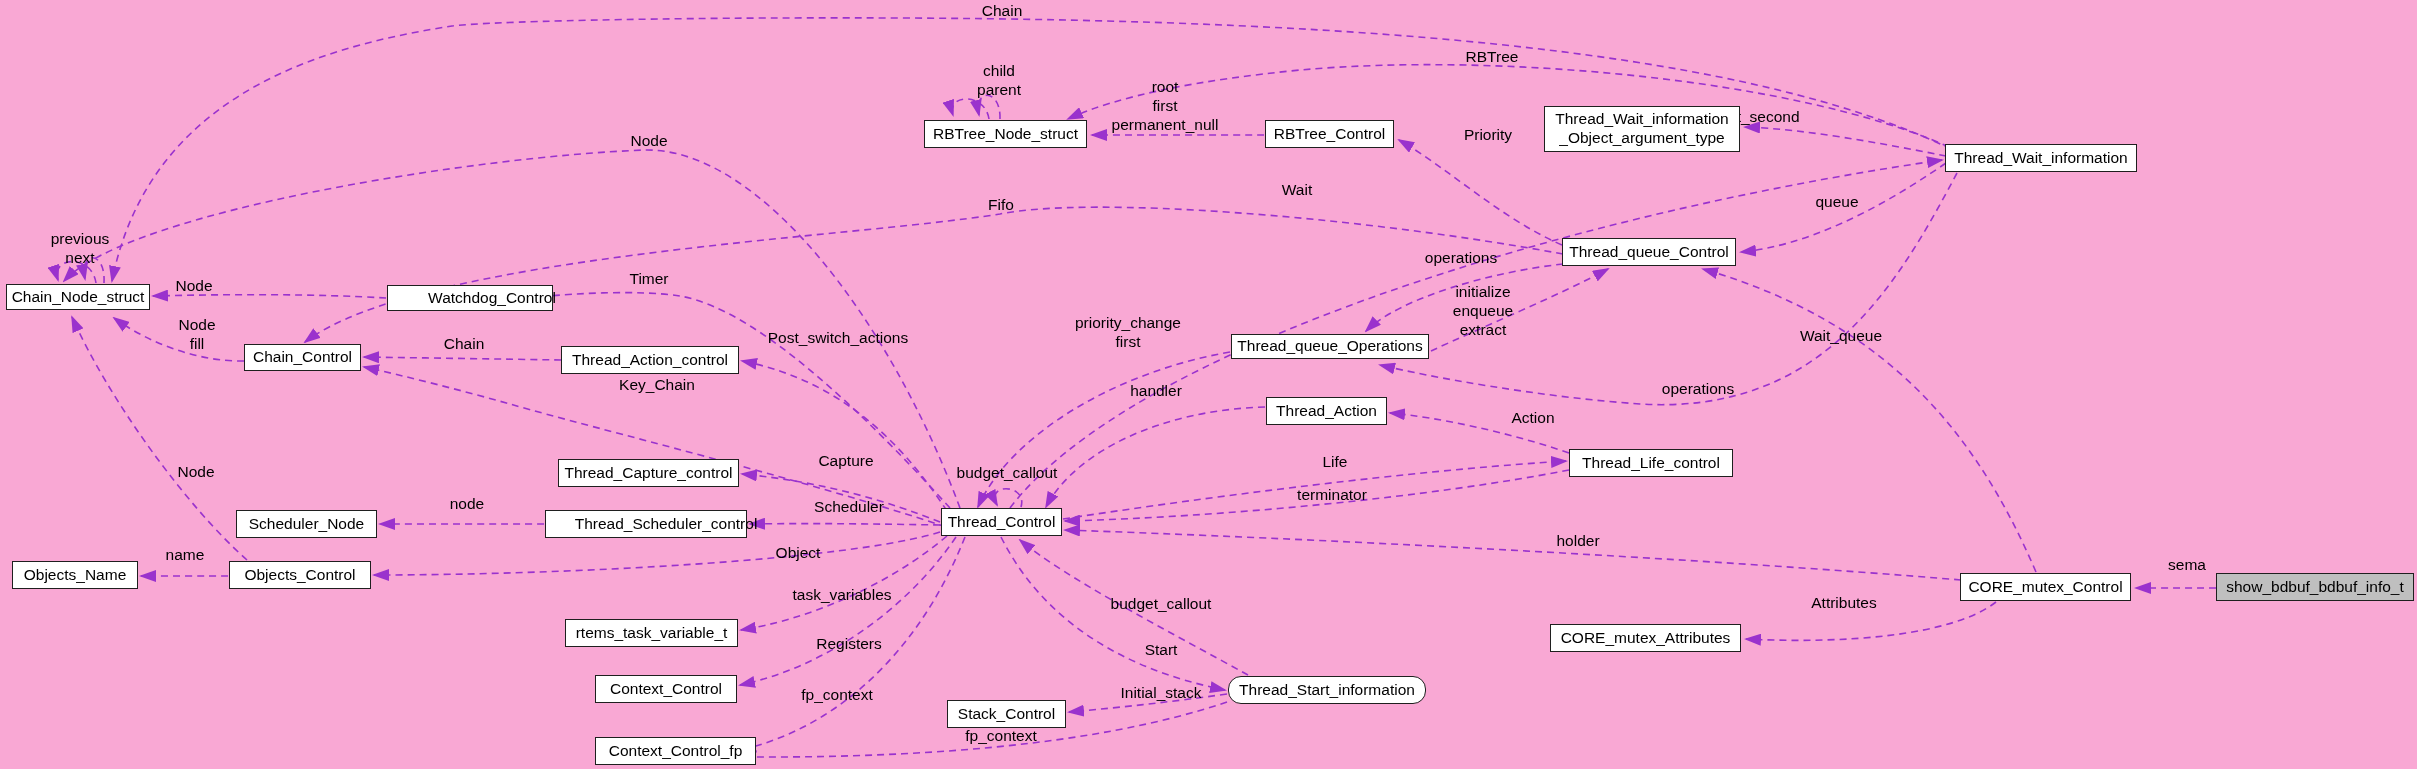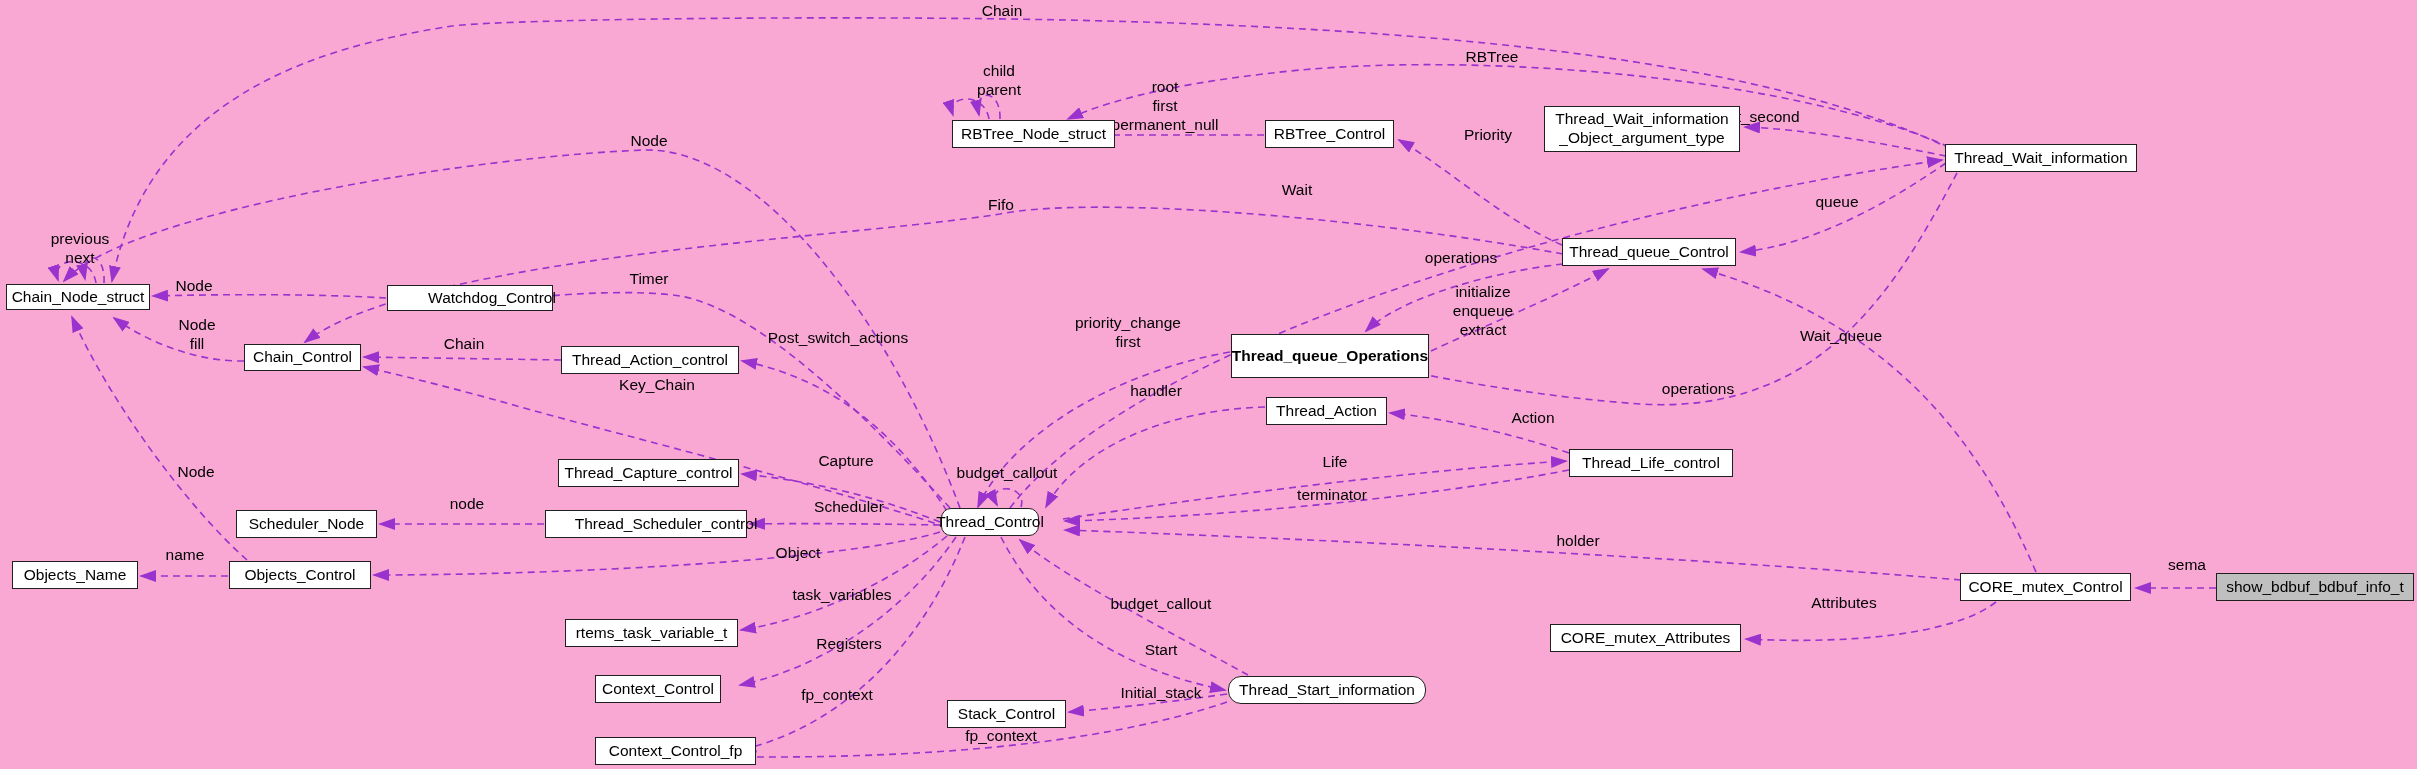--- a/index.html
+++ b/index.html
@@ -133,30 +133,30 @@
 <div class="node" style="left: 6px; top: 284px; width: 144px; height: 26px;">Chain_Node_struct</div>
     <div class="node" style="left: 387px; top: 285px; width: 166px; height: 26px; padding-left: 44px;">Watchdog_Control</div>
     <div class="node" style="left: 244px; top: 344px; width: 117px; height: 27px;">Chain_Control</div>
     <div class="node" style="left: 561px; top: 346px; width: 178px; height: 28px;">Thread_Action_control</div>
     <div class="node" style="left: 558px; top: 459px; width: 181px; height: 28px;">Thread_Capture_control</div>
     <div class="node" style="left: 236px; top: 510px; width: 141px; height: 28px;">Scheduler_Node</div>
     <div class="node" style="left: 545px; top: 510px; width: 202px; height: 28px; padding-left: 40px;">Thread_Scheduler_control</div>
     <div class="node" style="left: 12px; top: 561px; width: 126px; height: 28px;">Objects_Name</div>
     <div class="node" style="left: 229px; top: 561px; width: 142px; height: 28px;">Objects_Control</div>
     <div class="node" style="left: 565px; top: 619px; width: 173px; height: 28px;">rtems_task_variable_t</div>
-    <div class="node" style="left: 595px; top: 675px; width: 126px; height: 28px;">Context_Control</div>
+    <div class="node" style="left: 595px; top: 675px; width: 142px; height: 28px;">Context_Control</div>
     <div class="node" style="left: 577px; top: 737px; width: 161px; height: 28px; margin-left: 18px;">Context_Control_fp</div>
     <div class="node" style="left: 947px; top: 700px; width: 119px; height: 28px;">Stack_Control</div>
-    <div class="node" style="left: 941px; top: 508px; width: 98px; height: 28px; border-radius: 10px;">Thread_Control</div>
-    <div class="node" style="left: 924px; top: 120px; width: 163px; height: 28px; margin-left: 28px;">RBTree_Node_struct</div>
+    <div class="node" style="left: 941px; top: 508px; width: 121px; height: 28px;">Thread_Control</div>
+    <div class="node" style="left: 924px; top: 120px; width: 163px; height: 28px;">RBTree_Node_struct</div>
     <div class="node" style="left: 1265px; top: 120px; width: 129px; height: 28px;">RBTree_Control</div>
     <div class="node" style="left: 1544px; top: 106px; width: 196px; height: 46px;">Thread_Wait_information
 _Object_argument_type</div>
     <div class="node" style="left: 1945px; top: 144px; width: 192px; height: 28px;">Thread_Wait_information</div>
     <div class="node" style="left: 1562px; top: 238px; width: 174px; height: 28px;">Thread_queue_Control</div>
-    <div class="node" style="left: 1231px; top: 334px; width: 198px; height: 44px; font-weight: bold;">Thread_queue_Operations</div>
+    <div class="node" style="left: 1231px; top: 334px; width: 198px; height: 25px;">Thread_queue_Operations</div>
     <div class="node" style="left: 1266px; top: 397px; width: 121px; height: 28px;">Thread_Action</div>
     <div class="node" style="left: 1569px; top: 449px; width: 164px; height: 28px;">Thread_Life_control</div>
     <div class="node" style="left: 1960px; top: 573px; width: 171px; height: 28px;">CORE_mutex_Control</div>
     <div class="node" style="left: 1550px; top: 624px; width: 191px; height: 28px;">CORE_mutex_Attributes</div>
     <div class="node" style="left: 1228px; top: 676px; width: 198px; height: 28px; border-radius: 13px;">Thread_Start_information</div>
     <div class="node highlighted" style="left: 2216px; top: 573px; width: 198px; height: 28px;">show_bdbuf_bdbuf_info_t</div>
   </div>
 
 </body></html>

